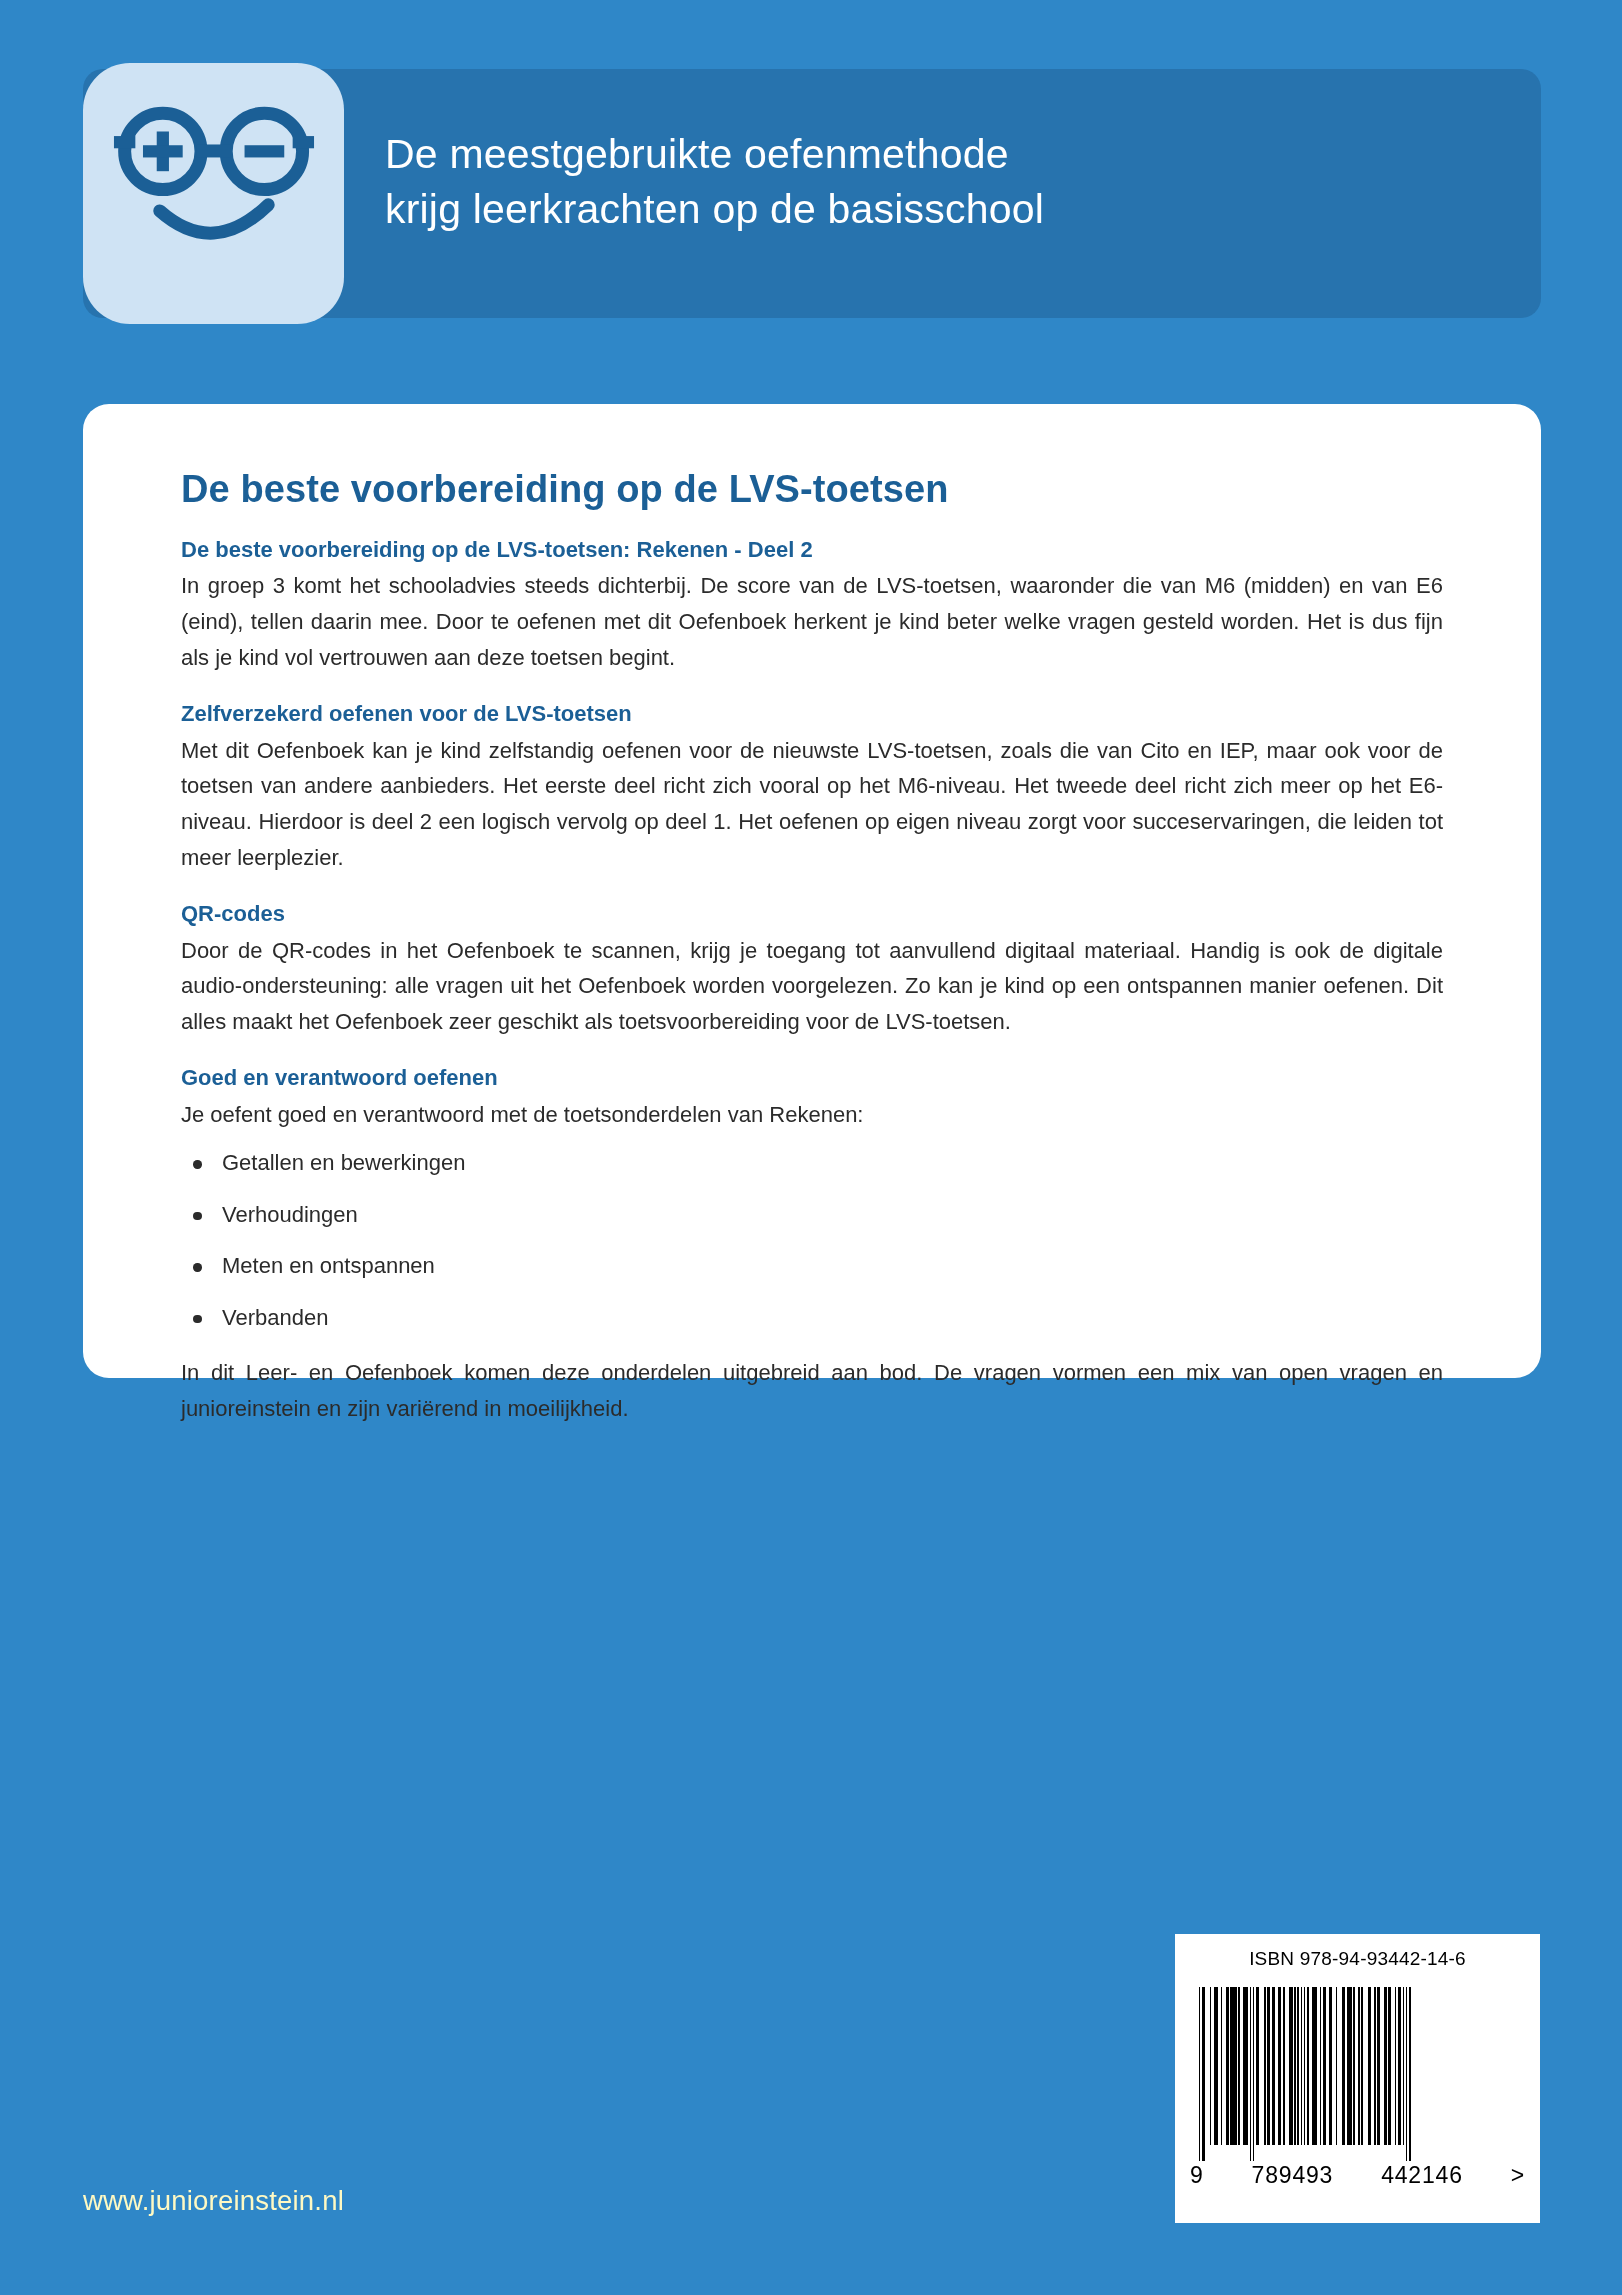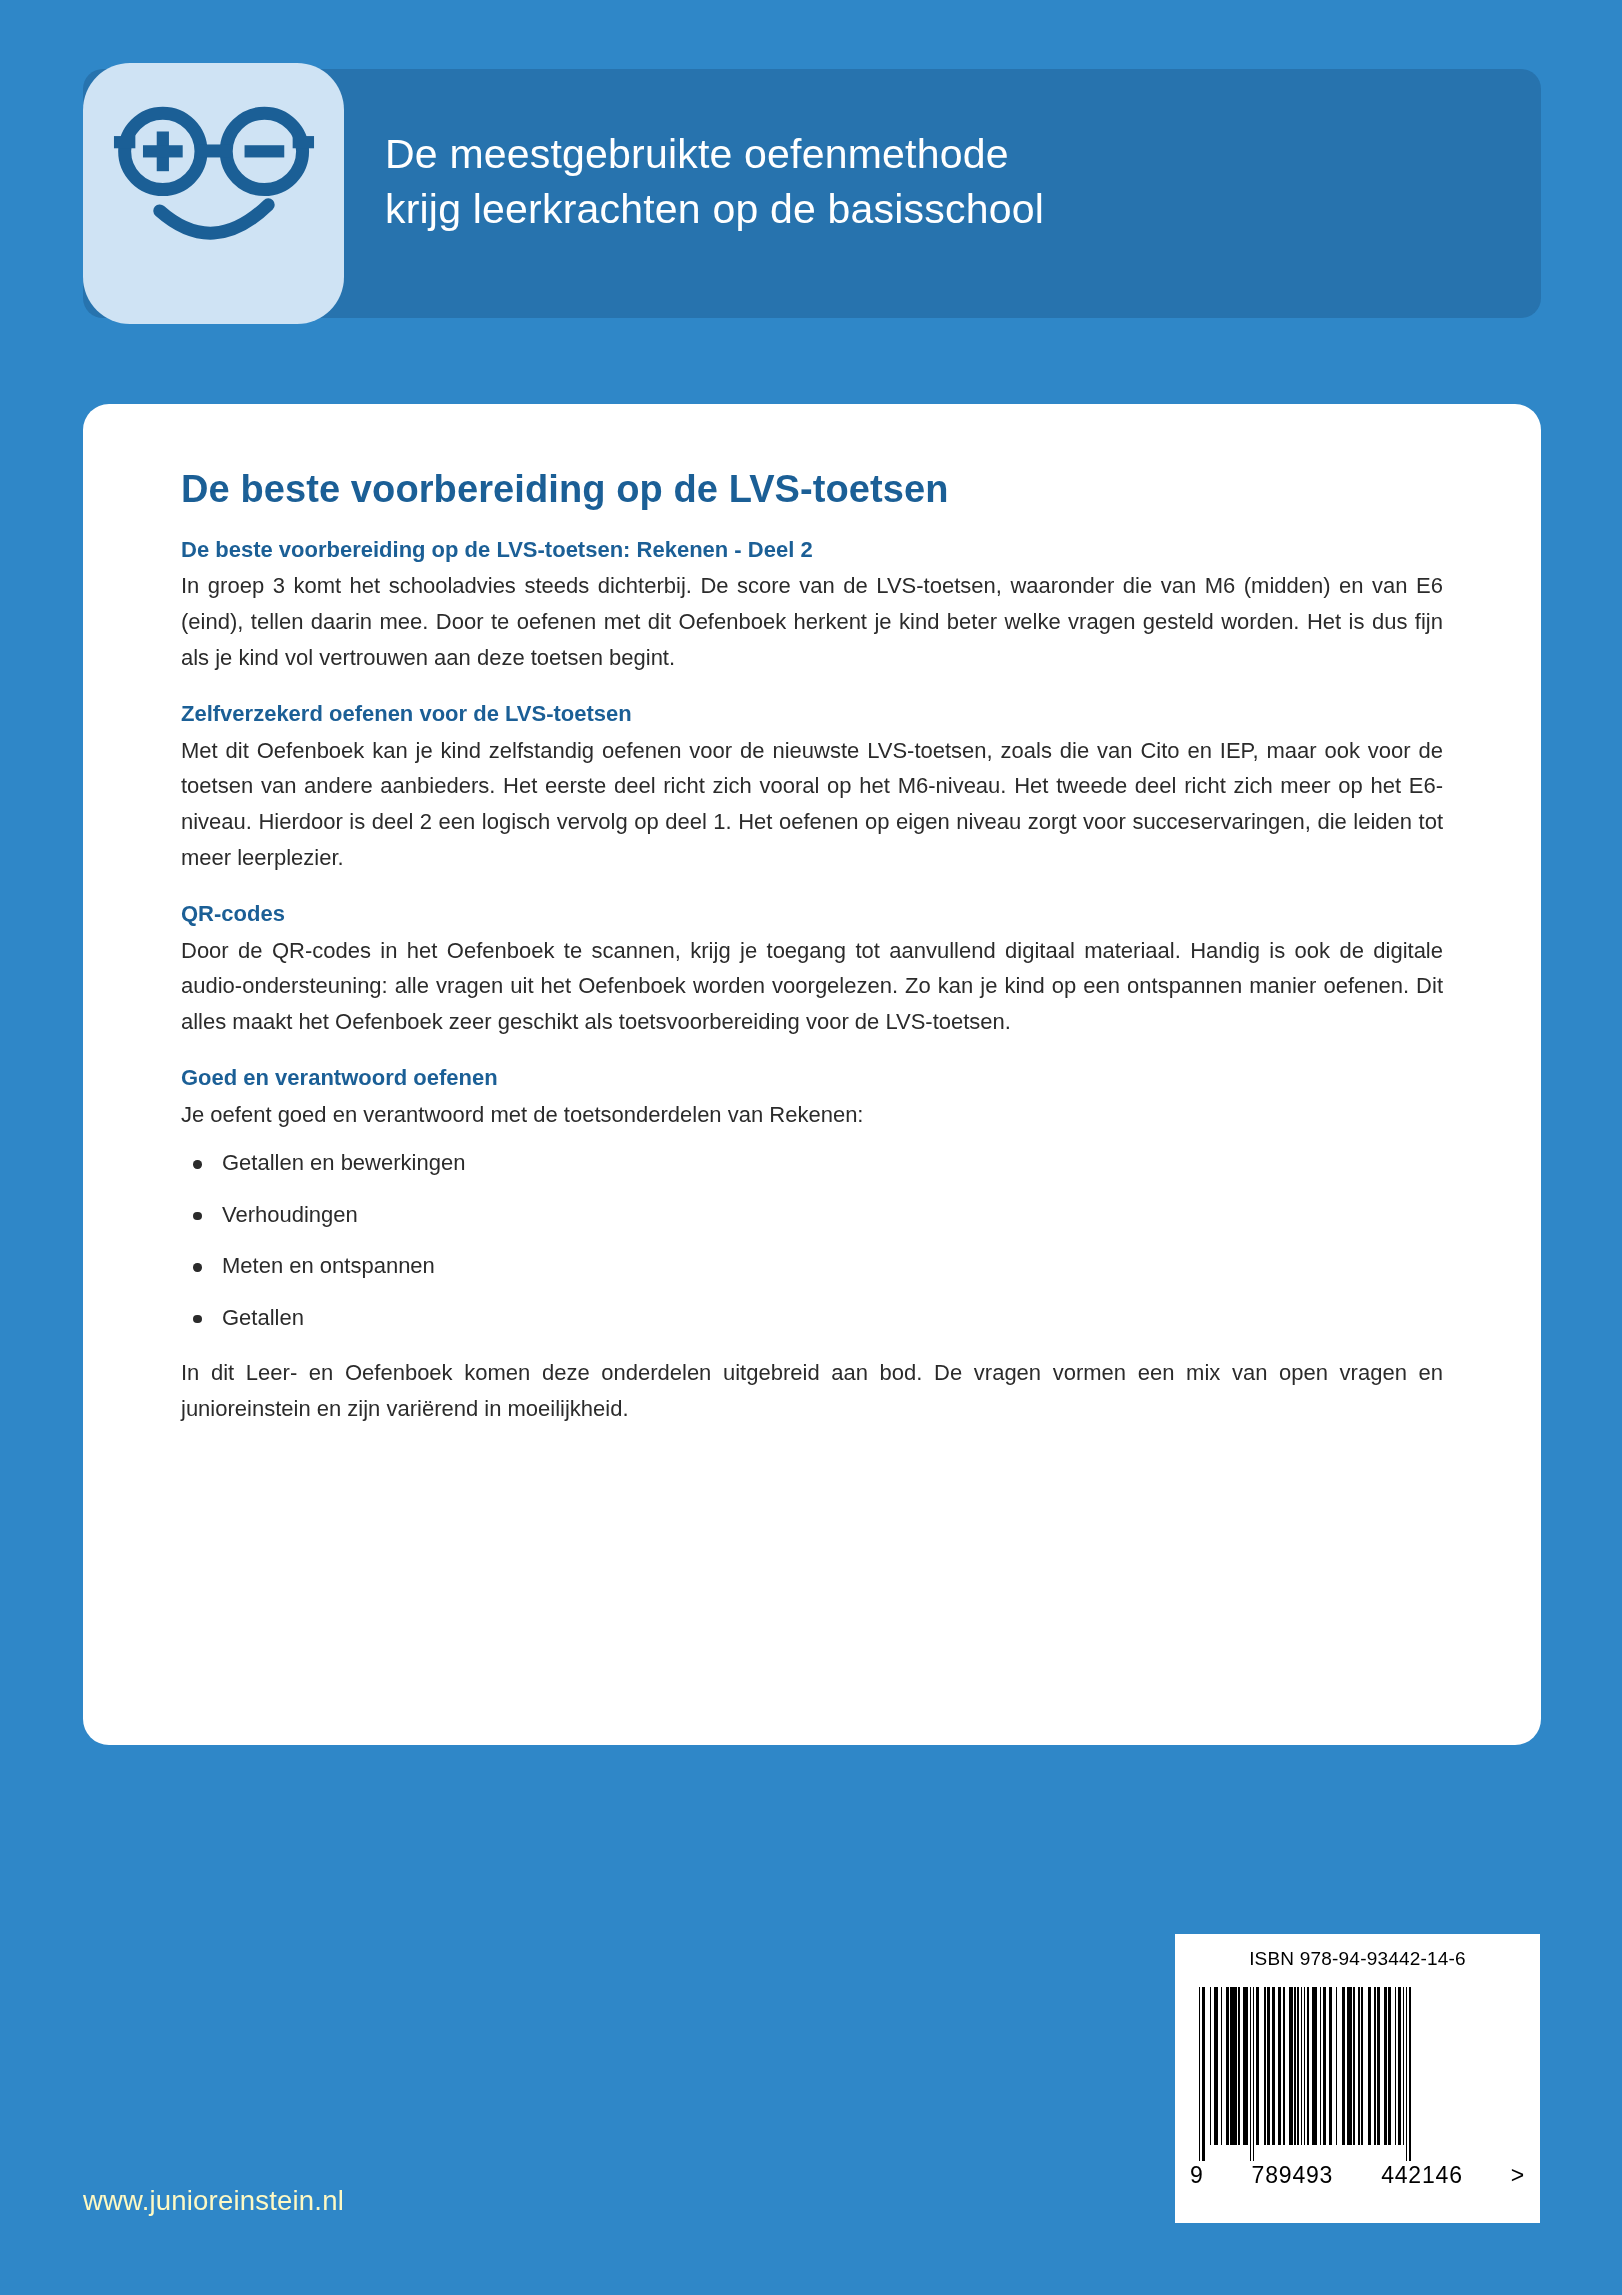--- a/index.html
+++ b/index.html
@@ -45,21 +45,21 @@
     font-weight: 400;
     letter-spacing: 0.2px;
   }
 
   
   .card {
     position: absolute;
     left: 83px;
     top: 404px;
     width: 1458px;
-    height: 1341px;
+    height: 974px;
     background: #ffffff;
     border-radius: 26px;
     padding: 47px 98px 0 98px;
   }
   .card-title {
     color: #1b5f96;
     font-size: 38px;
     font-weight: bold;
     margin: 17px 0 26px 0;
     letter-spacing: 0.1px;
@@ -197,21 +197,21 @@
 
   <div>
     <div class="sec-head">Goed en verantwoord oefenen</div>
     <p class="para" style="margin-bottom:0">Je oefent goed en verantwoord met de toetsonderdelen van Rekenen:</p>
   </div>
 
   <ul class="bullets">
     <li>Getallen en bewerkingen</li>
     <li>Verhoudingen</li>
     <li>Meten en ontspannen</li>
-    <li>Getallen</li>
+    <li>Verbanden</li>
   </ul>
 
   <p class="para last">In dit Leer- en Oefenboek komen deze onderdelen uitgebreid aan bod. De vragen vormen een mix van open vragen en junioreinstein en zijn variërend in moeilijkheid.</p>
 </div>
 
 <div class="barcode-box">
   <div class="isbn-text">ISBN 978-94-93442-14-6</div>
   <div class="bars" id="bars">
       <span style="width: 1.6px; height: 174px; background: rgb(0, 0, 0);"></span>
       <span style="width: 1.6px; height: 174px; background: transparent;"></span>

